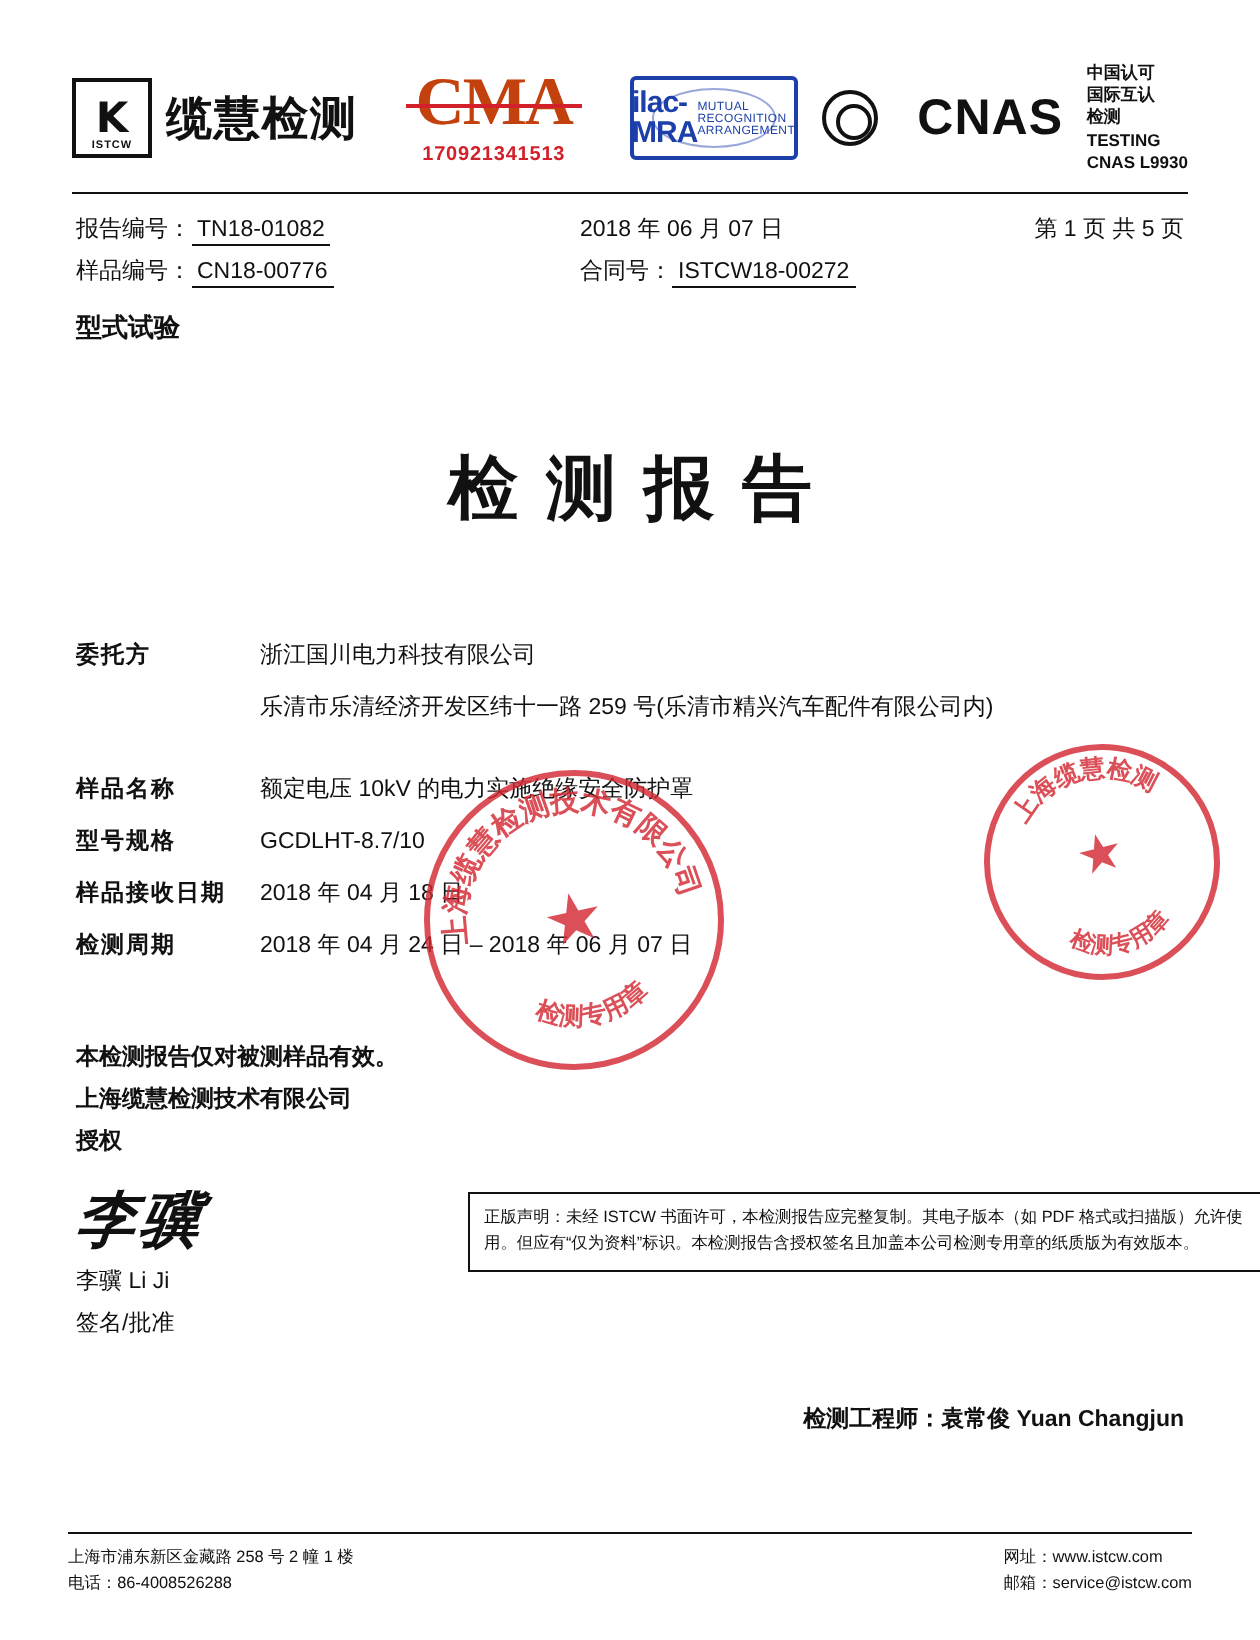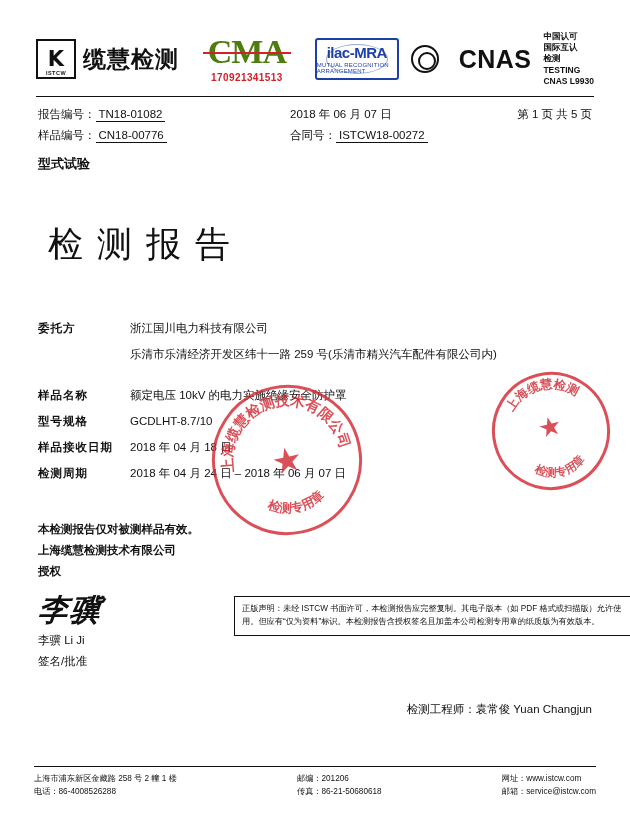--- a/index.html
+++ b/index.html
@@ -65,21 +65,21 @@
   }
 
   .cma {
     position: relative;
     text-align: center;
     width: 112px;
   }
   .cma-word {
     font-size: 34px;
     font-weight: bold;
-    color: #4d7c0f;
+    color: #c2410c;
     letter-spacing: -1px;
     line-height: 1;
     font-family: "Liberation Serif", serif;
     position: relative;
     display: inline-block;
   }
   .cma-word::after {
     content: "";
     position: absolute;
     left: -5px; right: -5px;
@@ -93,21 +93,20 @@
     letter-spacing: .4px;
     margin-top: 3px;
   }
 
   .ilac {
     width: 84px;
     height: 42px;
     border: 2px solid #1d3faa;
     border-radius: 3px;
     display: flex;
-    flex-direction: column;
     align-items: center;
     justify-content: center;
     color: #1d3faa;
     position: relative;
     overflow: hidden;
   }
   .ilac-top { font-size: 15px; font-weight: bold; letter-spacing: -.5px; line-height:1; }
   .ilac-bot { font-size: 6px; letter-spacing: .2px; margin-top: 2px; }
   .ilac::before{
     content:"";
@@ -163,23 +162,23 @@
   .ul { border-bottom: 1px solid #111; padding: 0 3px 1px 3px; }
 
   .type-test {
     margin: 12px 4px 0 4px;
     font-size: 13px;
     font-weight: bold;
   }
 
   
   .title {
-    text-align: left;
+    text-align: center;
     font-size: 35px;
-    font-weight: normal;
+    font-weight: bold;
     letter-spacing: 14px;
     margin: 48px 0 0 0;
     padding-left: 14px;
     font-family: "DejaVu Sans", sans-serif;
   }
 
   
   .fields {
     margin-top: 52px;
     padding: 0 4px;
@@ -235,20 +234,21 @@
     padding: 6px 7px;
     font-size: 8.2px;
     line-height: 1.55;
   }
 
   .engineer {
     text-align: right;
     font-size: 11.5px;
     padding: 0 4px;
     margin-top: 16px;
+    font-weight: bold;
   }
 
   
   .bottom {
     position: absolute;
     left: 34px;
     right: 34px;
     bottom: 22px;
     border-top: 1.2px solid #111;
     padding-top: 5px;
@@ -417,24 +417,20 @@
 
     <div class="disclaimer">正版声明：未经 ISTCW 书面许可，本检测报告应完整复制。其电子版本（如 PDF 格式或扫描版）允许使用。但应有“仅为资料”标识。本检测报告含授权签名且加盖本公司检测专用章的纸质版为有效版本。</div>
   </div>
 
   <div class="engineer">检测工程师：袁常俊  Yuan Changjun</div>
 
   <div class="bottom">
     <div class="b-col c1">
       <div>上海市浦东新区金藏路 258 号 2 幢 1 楼</div>
       <div>电话：86-4008526288</div>
-    </div>
-    <div class="b-col c2">
-      <div>邮编：201206</div>
-      <div>传真：86-21-50680618</div>
     </div>
     <div class="b-col c3">
       <div>网址：www.istcw.com</div>
       <div>邮箱：service@istcw.com</div>
     </div>
   </div>
 
   <div class="stamp stamp-main">
     <svg class="arc" viewBox="0 0 150 150">
       <defs>

